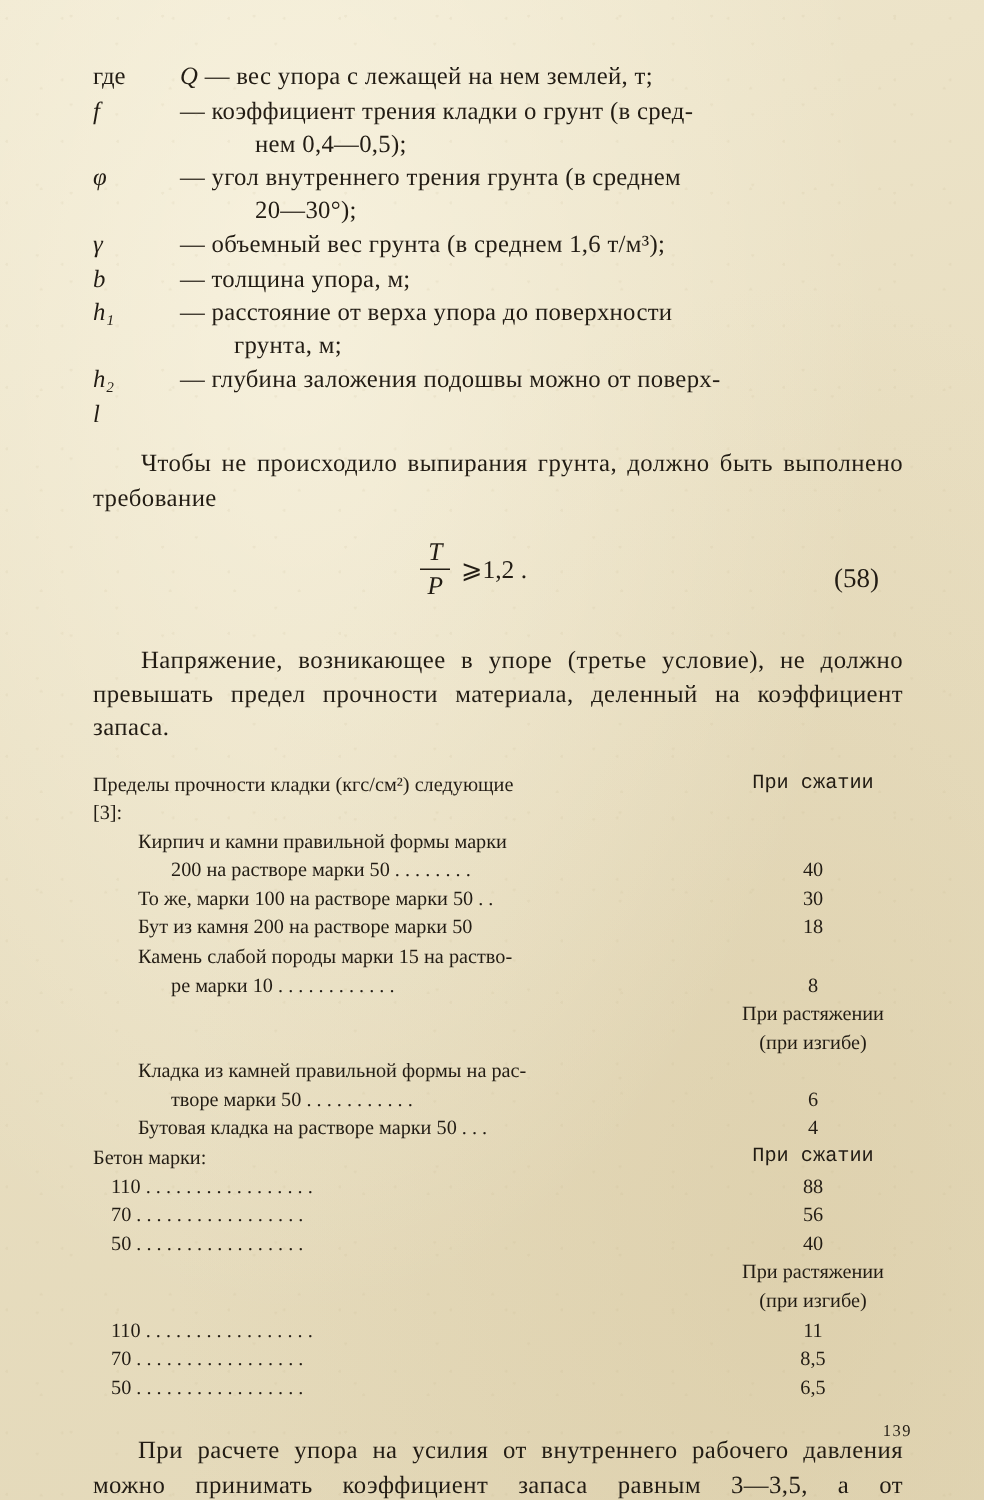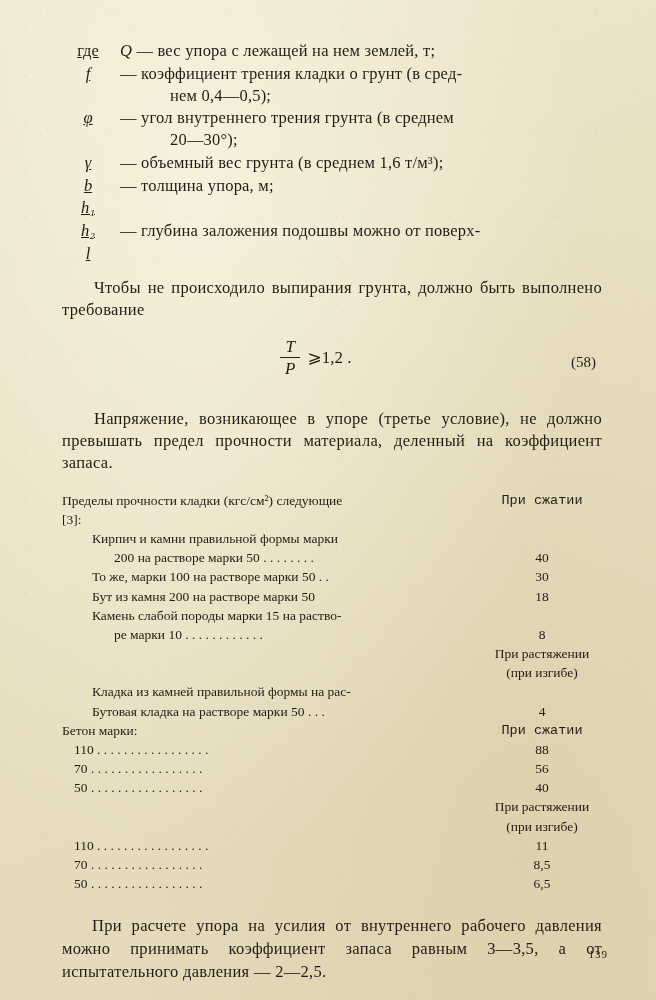--- a/index.html
+++ b/index.html
@@ -36,26 +36,25 @@
     font-size: 16.5px;
     line-height: 1.32;
   }
   .def-row {
     display: flex;
     align-items: flex-start;
     margin-bottom: 1px;
   }
   .def-lead {
     width: 52px;
-    text-align: center;
+    text-align: left;
     flex: 0 0 52px;
     padding-right: 6px;
     font-style: italic;
     white-space: nowrap;
-    text-decoration: underline;
   }
   .def-lead.plain { font-style: normal; }
   .def-body {
     flex: 1;
     text-align: justify;
     text-align-last: left;
     letter-spacing: 0.2px;
   }
   .def-body .cont {
     display: block;
@@ -94,23 +93,23 @@
     text-align: center;
     font-style: italic;
     line-height: 1.05;
   }
   .frac .num { display: block; padding: 0 5px; }
   .frac .bar { display: block; height: 1px; background: #221c14; margin: 2px 0; }
   .frac .den { display: block; padding: 0 5px; }
   .frac-rel { margin-left: 7px; font-size: 17px; }
   .eqno {
     position: absolute;
-    right: 6px;
+    right: 16px;
     top: 16px;
-    font-size: 15px;
+    font-size: 18px;
   }
 
   
   .table-block {
     margin-top: 16px;
     font-size: 13.5px;
     line-height: 1.42;
     position: relative;
   }
   .tb-row {
@@ -208,20 +207,24 @@
         <div class="def-body">— объемный вес грунта (в среднем 1,6 т/м³);</div>
       </div>
 
       <div class="def-row">
         <div class="def-lead">b</div>
         <div class="def-body">— толщина упора, м;</div>
       </div>
 
       <div class="def-row">
         <div class="def-lead">h₁</div>
+        <div class="def-body">
+          <span>— расстояние от верха упора до поверхности</span>
+          <span class="cont ind2">грунта, м;</span>
+        </div>
       </div>
 
       <div class="def-row">
         <div class="def-lead">h₂</div>
         <div class="def-body">
           <span>— глубина заложения подошвы можно от поверх-</span>
         </div>
       </div>
 
       <div class="def-row">
@@ -289,20 +292,24 @@
       <div class="hdr-only">
         <div class="sp"></div>
         <div class="center-head">(при изгибе)</div>
       </div>
 
       <div class="tb-row">
         <div class="tb-label ind-1">Кладка из камней правильной формы на рас-</div>
         <div class="tb-val"></div>
       </div>
       <div class="tb-row">
+        <div class="tb-label ind-2">творе марки 50 . . . . . . . . . . .</div>
+        <div class="tb-val">6</div>
+      </div>
+      <div class="tb-row">
         <div class="tb-label ind-1">Бутовая кладка на растворе марки 50 . . .</div>
         <div class="tb-val">4</div>
       </div>
 
       <div class="tb-row">
         <div class="tb-label">Бетон марки:</div>
         <div class="tb-head">При сжатии</div>
       </div>
 
       <div class="tb-row">

